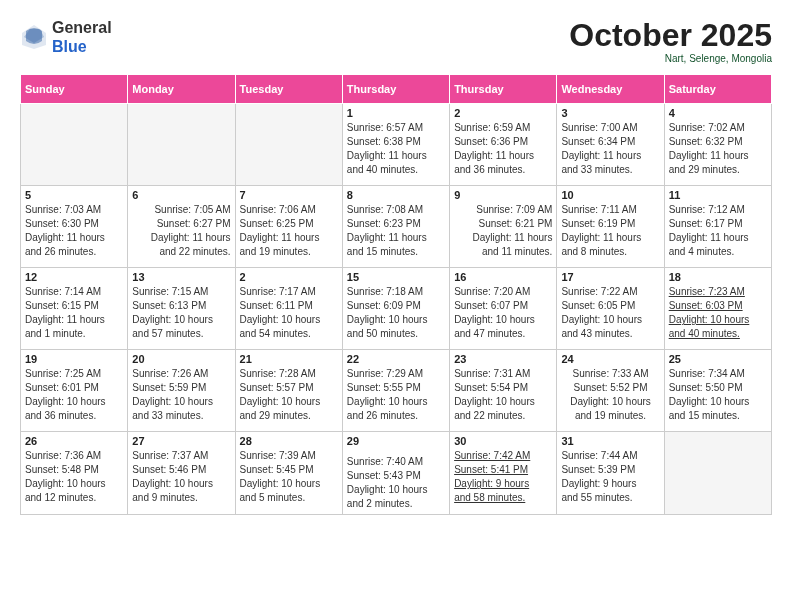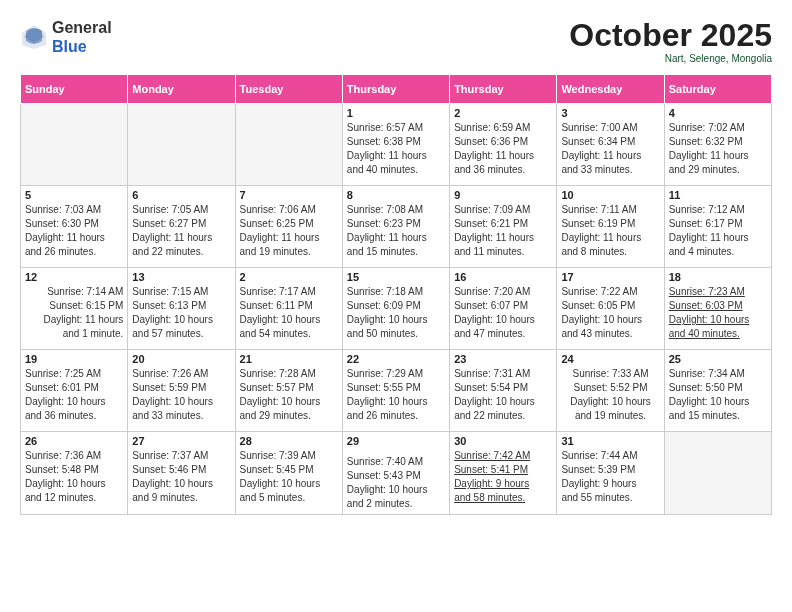--- a/index.html
+++ b/index.html
@@ -159,42 +159,42 @@
         <tr>
           <td>
             <span class="day-num">5</span>
             <div class="cell-text" style="white-space: pre-line;">Sunrise: 7:03 AM
 Sunset: 6:30 PM
 Daylight: 11 hours
 and 26 minutes.</div>
           </td>
           <td>
             <span class="day-num">6</span>
-            <div class="cell-text" style="white-space: pre-line;">Sunrise: 7:05 AM
+            <div class="cell-text" style="white-space: pre-line; text-align: right;">Sunrise: 7:05 AM
 Sunset: 6:27 PM
 Daylight: 11 hours
 and 22 minutes.</div>
           </td>
           <td>
             <span class="day-num">7</span>
             <div class="cell-text" style="white-space: pre-line;">Sunrise: 7:06 AM
 Sunset: 6:25 PM
 Daylight: 11 hours
 and 19 minutes.</div>
           </td>
           <td>
             <span class="day-num">8</span>
             <div class="cell-text" style="white-space: pre-line;">Sunrise: 7:08 AM
 Sunset: 6:23 PM
 Daylight: 11 hours
 and 15 minutes.</div>
           </td>
           <td>
             <span class="day-num">9</span>
-            <div class="cell-text" style="white-space: pre-line;">Sunrise: 7:09 AM
+            <div class="cell-text" style="white-space: pre-line; text-align: right;">Sunrise: 7:09 AM
 Sunset: 6:21 PM
 Daylight: 11 hours
 and 11 minutes.</div>
           </td>
           <td>
             <span class="day-num">10</span>
             <div class="cell-text" style="white-space: pre-line;">Sunrise: 7:11 AM
 Sunset: 6:19 PM
 Daylight: 11 hours
 and 8 minutes.</div>
@@ -203,21 +203,21 @@
             <span class="day-num">11</span>
             <div class="cell-text" style="white-space: pre-line;">Sunrise: 7:12 AM
 Sunset: 6:17 PM
 Daylight: 11 hours
 and 4 minutes.</div>
           </td>
         </tr>
         <tr>
           <td>
             <span class="day-num">12</span>
-            <div class="cell-text" style="white-space: pre-line; text-align: right;">Sunrise: 7:14 AM
+            <div class="cell-text" style="white-space: pre-line;">Sunrise: 7:14 AM
 Sunset: 6:15 PM
 Daylight: 11 hours
 and 1 minute.</div>
           </td>
           <td>
             <span class="day-num">13</span>
             <div class="cell-text" style="white-space: pre-line;">Sunrise: 7:15 AM
 Sunset: 6:13 PM
 Daylight: 10 hours
 and 57 minutes.</div>

